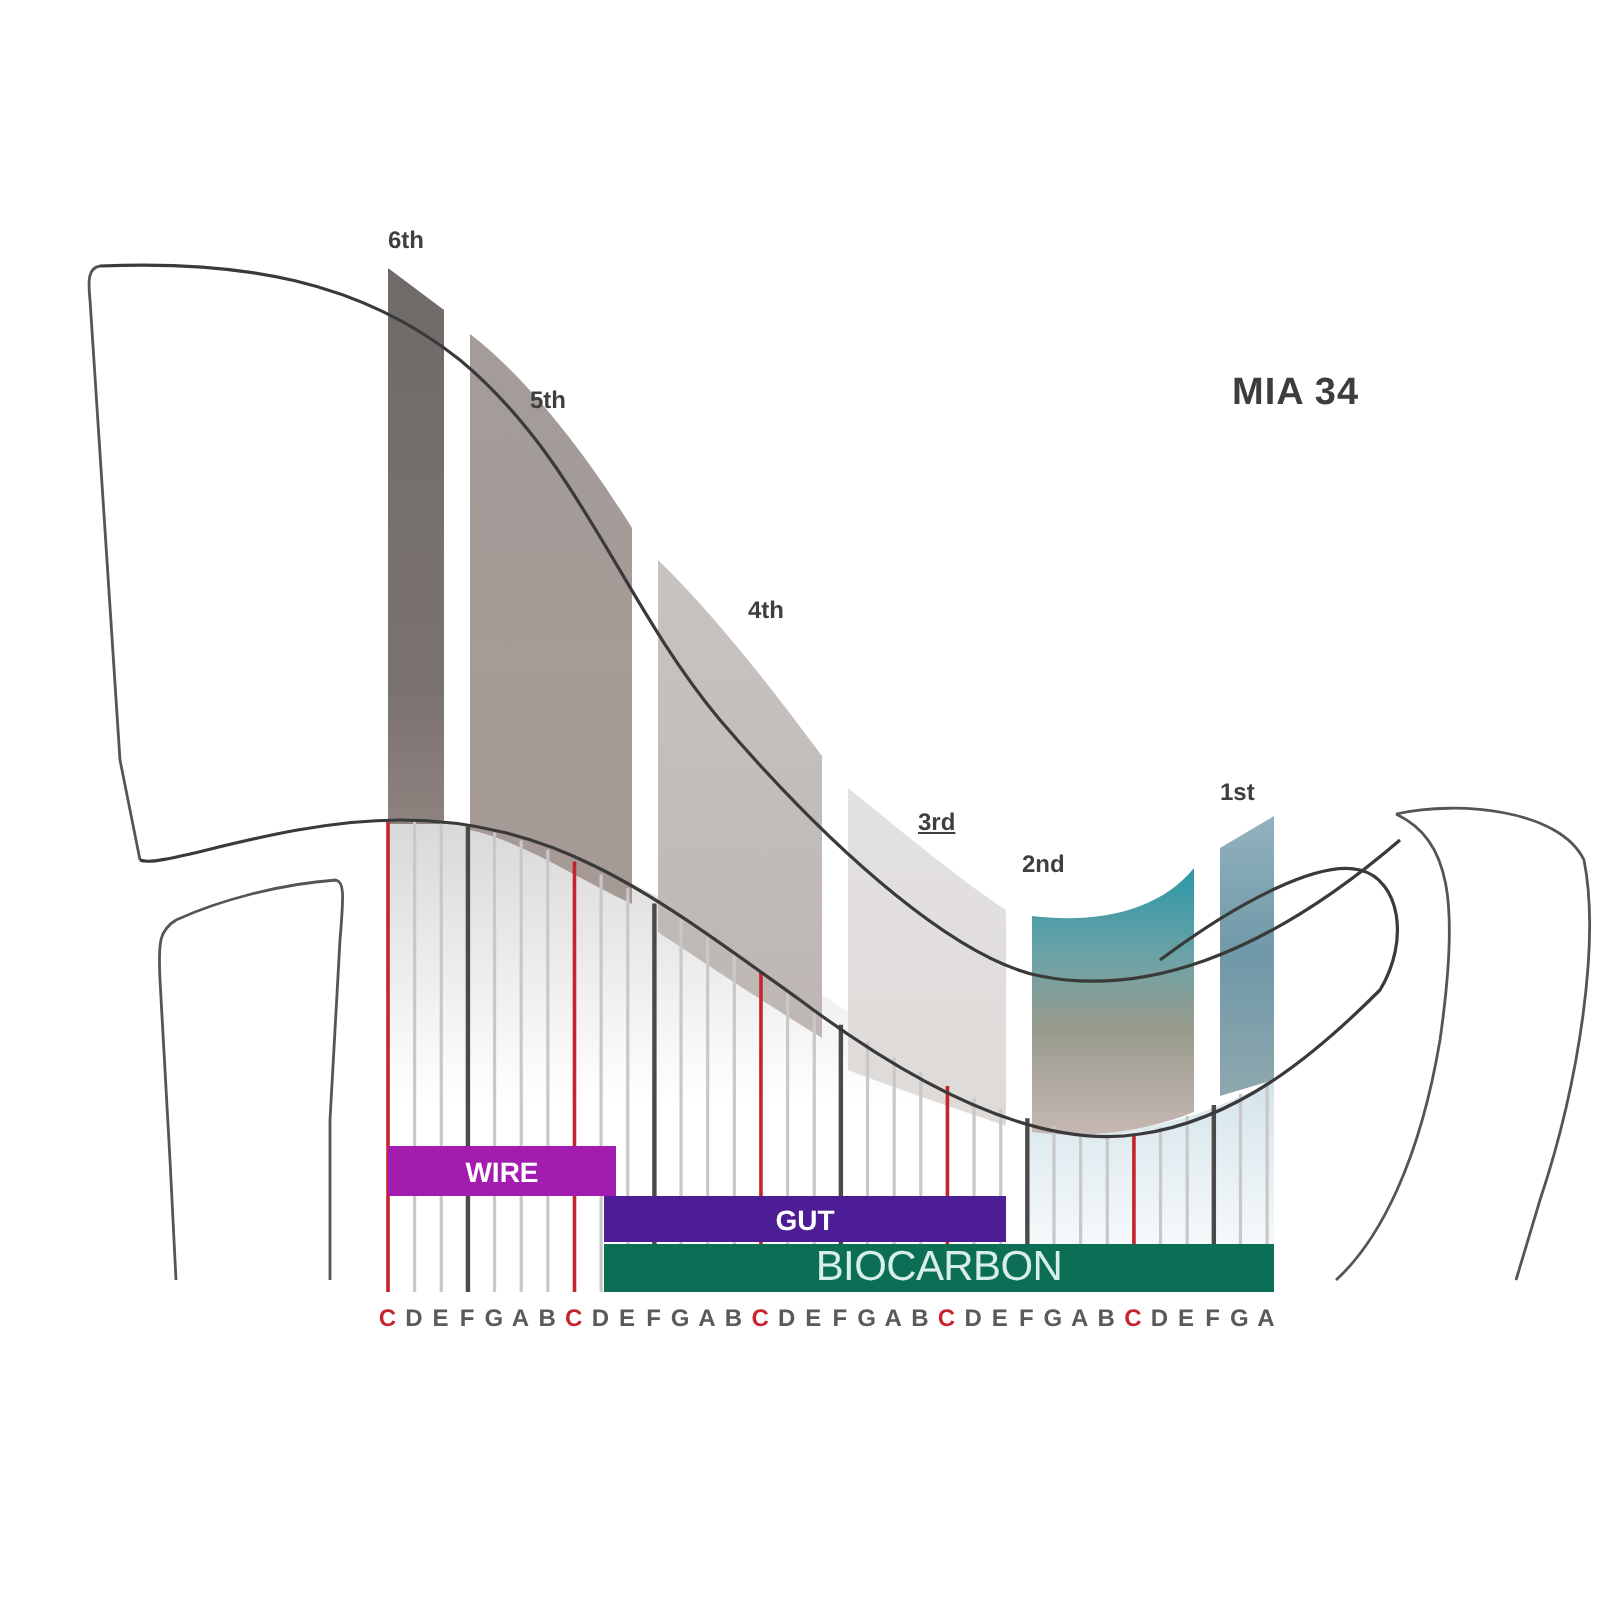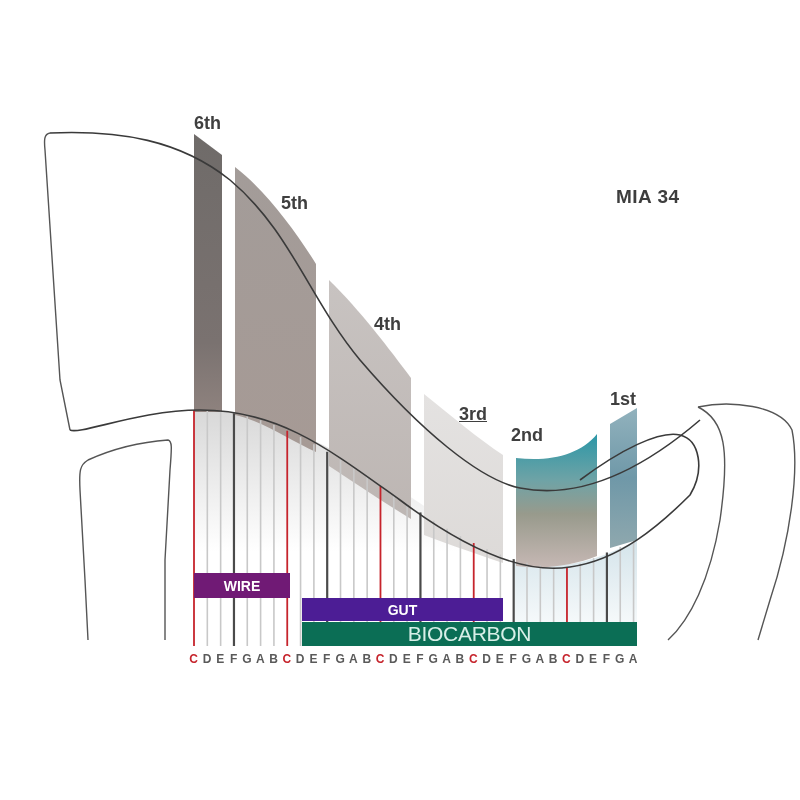--- a/index.html
+++ b/index.html
@@ -1,25 +1,25 @@
 <!DOCTYPE html>
 <html><head>
   <meta charset="utf-8">
   <style>
     html, body { margin: 0; padding: 0; background: #ffffff; }
     body { width: 800px; height: 800px; position: relative; overflow: hidden;
            font-family: "Liberation Sans", sans-serif; }
     #stage { position: absolute; left: 0; top: 0; width: 800px; height: 800px; }
     .title { position: absolute; left: 616px; top: 186px; font-size: 19px; font-weight: bold;
              color: #3d3d3d; letter-spacing: 0.5px; font-family: "Liberation Sans", sans-serif; }
-    .course-label { position: absolute; font-size: 18px; font-weight: bold; color: #3f3f3f;
+    .course-label { position: absolute; font-size: 12px; font-weight: bold; color: #3f3f3f;
                     font-family: "Liberation Sans", sans-serif; }
     .band { position: absolute; display: flex; align-items: center; justify-content: center;
             color: #ffffff; font-family: "Liberation Sans", sans-serif; }
-    .band-wire { left: 194px; top: 573px; width: 96px; height: 25px; background: #701a75;
+    .band-wire { left: 194px; top: 573px; width: 114px; height: 25px; background: #a21caf;
                  font-weight: bold; font-size: 14px; }
     .band-gut { left: 302px; top: 598px; width: 201px; height: 23px; background: #4c1d95;
                 font-weight: bold; font-size: 14px; }
     .band-bio { left: 302px; top: 622px; width: 335px; height: 24px; background: #0b6e55;
                 font-size: 21px; letter-spacing: -0.3px; color: #d8efe8; }
     .notes { position: absolute; left: 187px; top: 652px; height: 16px; display: flex; }
     .note { width: 13.32px; text-align: center; font-size: 12px; font-weight: bold;
             color: #5a5a5a; font-family: "Liberation Sans", sans-serif; }
     .note.c { color: #c6242c; }
   </style>
@@ -119,22 +119,22 @@
     <path d="M50,133 C44,134 44,140 45,150 L60,380 L70,430" fill="none" stroke="#555" stroke-width="1.4"></path>
     <path d="M70,430 C80,435 140,410 200,410 C280,410 330,450 400,500 C460,545 520,575 570,567 C620,560 660,525 690,495 C705,470 700,440 680,435 C660,430 620,450 580,480" fill="none" stroke="#3a3a3a" stroke-width="1.6"></path>
     <path d="M88,460 C110,450 140,442 168,440 C172,441 172,446 170,470 L165,560 L165,640 M88,460 C80,465 79,470 80,490 L85,580 L88,640" fill="none" stroke="#555" stroke-width="1.4"></path>
     <path d="M698,407 C730,400 780,405 792,430 C800,470 790,540 770,600 L758,640 M698,407 C725,420 730,450 720,520 C710,580 690,620 668,640" fill="none" stroke="#555" stroke-width="1.4"></path>
   </svg>
 
   <div class="title">MIA 34</div>
 
   <div id="course-labels">
       <div class="course-label" style="left: 194px; top: 113px;">6th</div>
-      <div class="course-label" style="left: 281px; top: 193px;">5th</div>
-      <div class="course-label" style="left: 374px; top: 314px;">4th</div>
+      <div class="course-label" style="left: 265px; top: 193px;">5th</div>
+      <div class="course-label" style="left: 374px; top: 298px;">4th</div>
       <div class="course-label" style="left: 459px; top: 404px; text-decoration: underline;">3rd</div>
       <div class="course-label" style="left: 511px; top: 425px;">2nd</div>
       <div class="course-label" style="left: 610px; top: 389px;">1st</div>
     </div>
 
   <div class="band band-wire">
     <span>WIRE</span>
   </div>
   <div class="band band-gut">
     <span>GUT</span>

